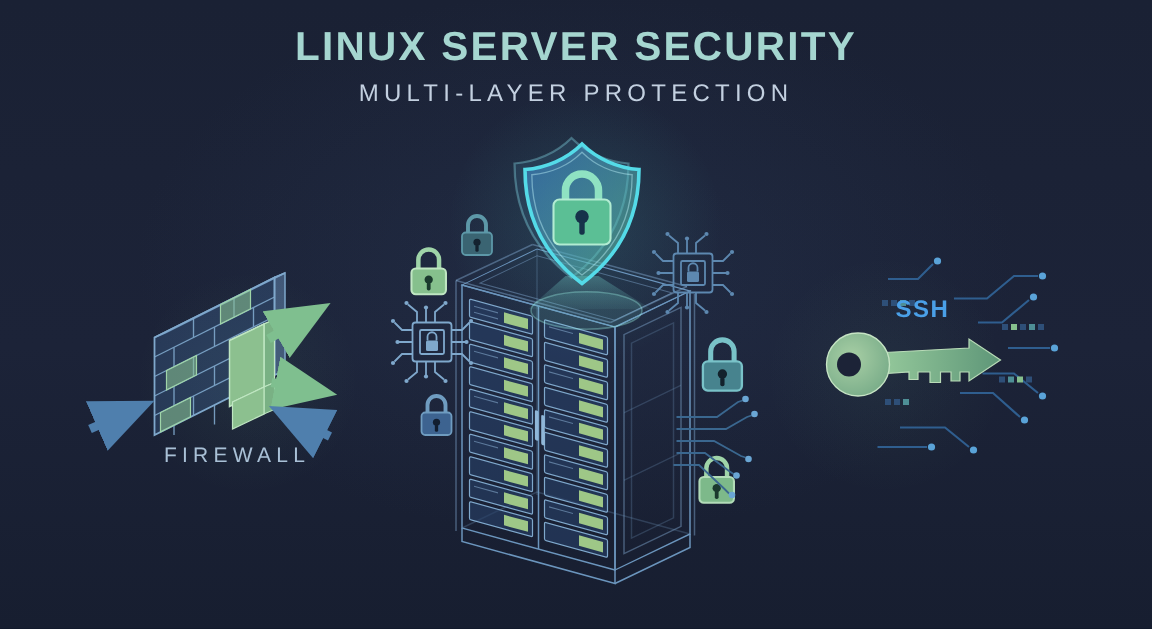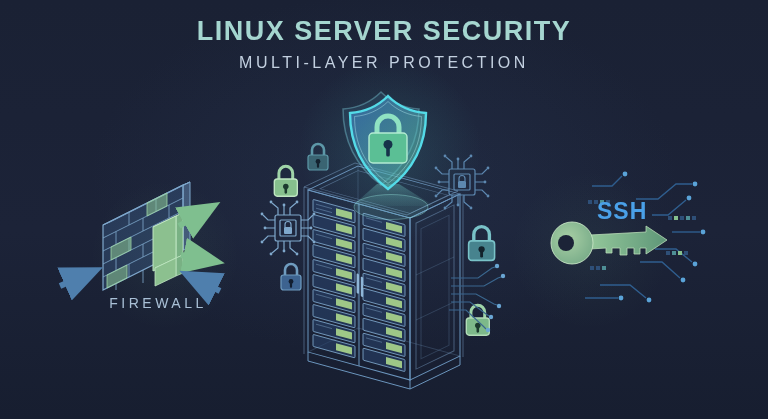--- a/index.html
+++ b/index.html
@@ -9,21 +9,21 @@
       radial-gradient(ellipse 420px 260px at 50% 42%, rgba(52,74,110,0.22), rgba(0,0,0,0) 70%),
       linear-gradient(180deg,#1a2134 0%,#1c2338 55%,#171e30 100%);
     font-family:"Liberation Sans", sans-serif;
   }
   .hdr{position:absolute;left:0;top:16px;width:768px;text-align:center;}
   .title{font-size:27px;font-weight:700;letter-spacing:1.5px;color:#a5d6d0;}
   .subtitle{margin-top:7px;font-size:16px;font-weight:400;letter-spacing:3.5px;color:#c3d0e0;}
   .lbl-firewall{position:absolute;left:88px;top:295px;width:140px;text-align:center;
     font-size:14px;font-weight:500;letter-spacing:3.5px;color:#a9c0d6;}
   .lbl-ssh{position:absolute;left:597px;top:198px;width:70px;
-    font-size:23px;font-weight:700;letter-spacing:1px;color:#4aa0e8;}
+    font-size:16px;font-weight:700;letter-spacing:1px;color:#4aa0e8;}
   .glow{position:absolute;border-radius:50%;pointer-events:none;}
   .glow-shield{left:295px;top:55px;width:190px;height:190px;
     background:radial-gradient(circle, rgba(80,205,195,0.14), rgba(0,0,0,0) 68%);}
   .glow-fw{left:90px;top:180px;width:150px;height:150px;
     background:radial-gradient(circle, rgba(120,200,145,0.07), rgba(0,0,0,0) 70%);}
   .glow-key{left:510px;top:170px;width:160px;height:160px;
     background:radial-gradient(circle, rgba(120,200,150,0.06), rgba(0,0,0,0) 70%);}
   svg .wire{stroke:#6b95bd;stroke-width:1;fill:none;}
   svg .wire-f{stroke:rgba(130,170,210,0.45);stroke-width:1;fill:none;}
   svg .wire-xf{stroke:rgba(120,160,200,0.25);stroke-width:1;fill:none;}

